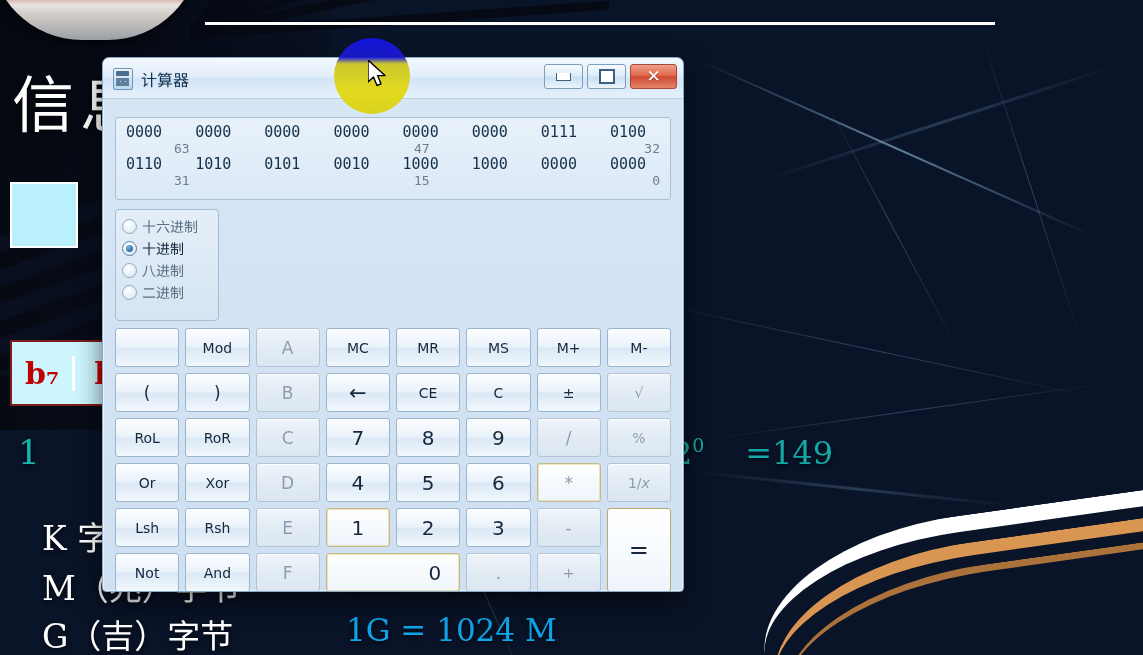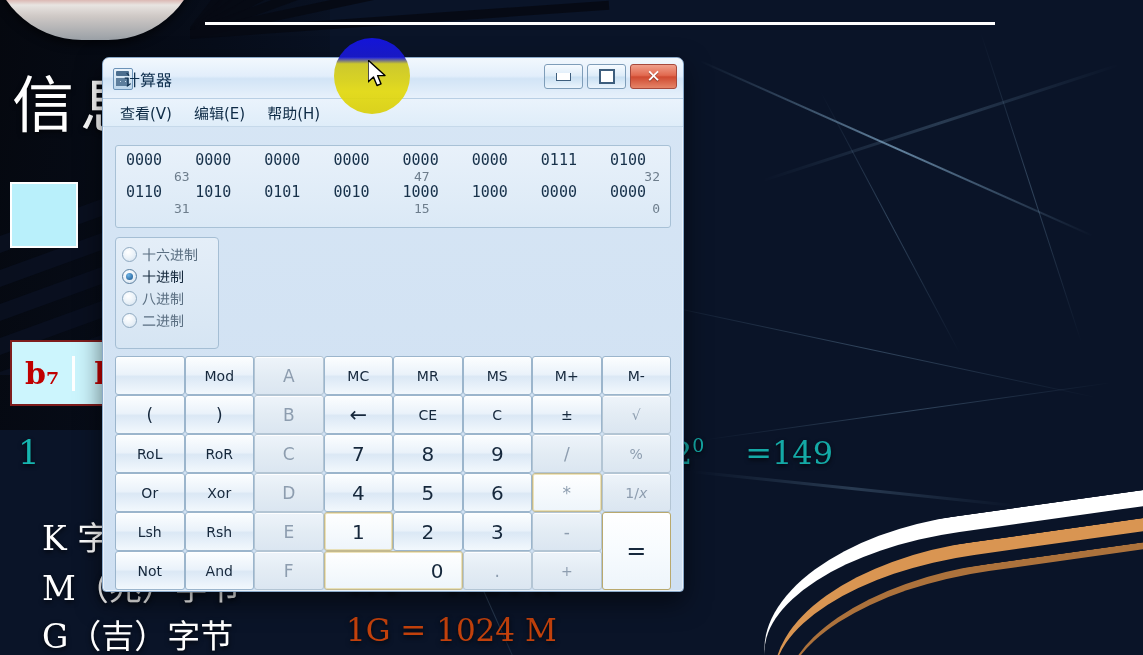--- a/index.html
+++ b/index.html
@@ -68,21 +68,21 @@
     text-shadow:0 2px 4px rgba(0,0,0,.7);white-space:nowrap;
   }
   .teal-right sup{font-size:19px;}
   .unit-line{
     position:absolute;color:#ffffff;font-family:"DejaVu Serif","Liberation Serif",serif;
     font-size:33px;white-space:nowrap;text-shadow:0 2px 5px rgba(0,0,0,.75);
   }
   .ul1{left:42px;top:512px;}
   .ul2{left:42px;top:562px;}
   .ul3{left:42px;top:610px;}
-  .eq-line{position:absolute;color:#c2410c;font-family:"DejaVu Serif","Liberation Serif",serif;
+  .eq-line{position:absolute;color:#0ea5e9;font-family:"DejaVu Serif","Liberation Serif",serif;
     font-size:31px;white-space:nowrap;text-shadow:0 2px 5px rgba(0,0,0,.75);}
   .eq1{left:346px;top:514px;}
   .eq2{left:346px;top:563px;}
   .eq3{left:346px;top:612px;}
 
   
   #calc{
     position:absolute;left:102px;top:57px;width:580px;height:533px;
     border-radius:7px 7px 4px 4px;
     background:linear-gradient(180deg,#d7e6f5 0%,#cfe0f2 100%);
@@ -96,21 +96,21 @@
     border-bottom:1px solid #b9cfe4;border-radius:6px 6px 0 0;
   }
   .titlebar .app-icon{position:absolute;left:10px;top:10px;width:18px;height:20px;
     background:linear-gradient(180deg,#eaf3fb,#bcd6ec);border:1px solid #6c93b8;border-radius:2px;}
   .titlebar .app-icon:before{content:"";position:absolute;left:2px;top:2px;width:13px;height:5px;background:#4b6e8f;border-radius:1px;}
   .titlebar .app-icon:after{content:"";position:absolute;left:2px;top:9px;width:13px;height:8px;
     background:
       linear-gradient(90deg,#4b6e8f 33%,transparent 33% 38%,#4b6e8f 38% 71%,transparent 71% 76%,#4b6e8f 76%),
       linear-gradient(180deg,#4b6e8f 40%,transparent 40% 55%,#4b6e8f 55%);
     background-blend-mode:normal;opacity:.85;}
-  .titlebar .ttl{position:absolute;left:21px;top:9px;font-size:16px;color:#10304f;
+  .titlebar .ttl{position:absolute;left:38px;top:9px;font-size:16px;color:#10304f;
     font-family:"DejaVu Sans","Liberation Sans",sans-serif;}
   .winbtns{position:absolute;right:6px;top:6px;display:flex;gap:4px;}
   .wb{width:37px;height:23px;border-radius:3px;border:1px solid #7e9db9;
       background:linear-gradient(180deg,#f6fbff 0%,#dcebf8 48%,#c8dff2 52%,#eaf4fd 100%);
       display:flex;align-items:center;justify-content:center;}
   .wb.close{width:45px;border:1px solid #a6493c;
       background:linear-gradient(180deg,#f0a08c 0%,#e1694f 45%,#cf4a31 52%,#e58468 100%);}
   .wb .min-g{width:13px;height:7px;border:1px solid #3e5e7d;border-top:0;background:#fff;}
   .wb .max-g{width:12px;height:11px;border:2px solid #3e5e7d;background:#fff;}
   .wb .x-g{color:#fff;font-size:17px;font-weight:bold;line-height:1;text-shadow:0 1px 1px rgba(0,0,0,.4);}
@@ -152,21 +152,21 @@
   .rgroup.g2{height:99px;}
   .ropt{display:flex;align-items:center;gap:5px;height:22px;font-size:14px;color:#12263a;
     font-family:"DejaVu Sans","Liberation Sans",sans-serif;white-space:nowrap;}
   .ropt .rb{width:13px;height:13px;border-radius:50%;border:1px solid #8fa9c0;flex:0 0 auto;
     background:radial-gradient(circle at 40% 32%,#ffffff 0%,#e9f1f8 55%,#cfdeec 100%);}
   .ropt.sel .rb{position:relative;border-color:#5b7f9f;}
   .ropt.sel .rb:after{content:"";position:absolute;left:3px;top:3px;width:7px;height:7px;border-radius:50%;
     background:radial-gradient(circle at 35% 30%,#6fb4e6,#17558e);}
   .ropt.dim{color:#5b6f82;}
 
-  .keys{flex:1;display:grid;grid-template-columns:repeat(8,1fr);grid-auto-rows:39px;}
+  .keys{flex:1;display:grid;grid-template-columns:repeat(8,1fr);grid-auto-rows:39px;gap:6px;}
   .k{
     border:1px solid #9bb5cc;border-radius:3px;font-size:17px;color:#16283c;
     display:flex;align-items:center;justify-content:center;
     background:linear-gradient(180deg,#fcfeff 0%,#eaf2fa 47%,#dbe8f5 53%,#f2f8fd 100%);
     box-shadow:0 1px 0 rgba(255,255,255,.9) inset;
     font-family:"DejaVu Sans","Liberation Sans",sans-serif;
   }
   .k.sm{font-size:14px;}
   .k.num{font-size:20px;}
   .k.dis{color:#8d9daf;border-color:#b3c5d4;
@@ -267,25 +267,20 @@
       </div>
       <div class="wb">
         <span class="max-g"></span>
       </div>
       <div class="wb close">
         <span class="x-g">✕</span>
       </div>
     </div>
   </div>
 
-  <div class="menubar">
-    <div class="menu-item">查看(V)</div>
-    <div class="menu-item">编辑(E)</div>
-    <div class="menu-item">帮助(H)</div>
-  </div>
 
   <div class="calc-body">
 
 
     <div class="binpanel">
       <div class="bin-line">
         <span>0000</span>
         <span>0000</span>
         <span>0000</span>
         <span>0000</span>

